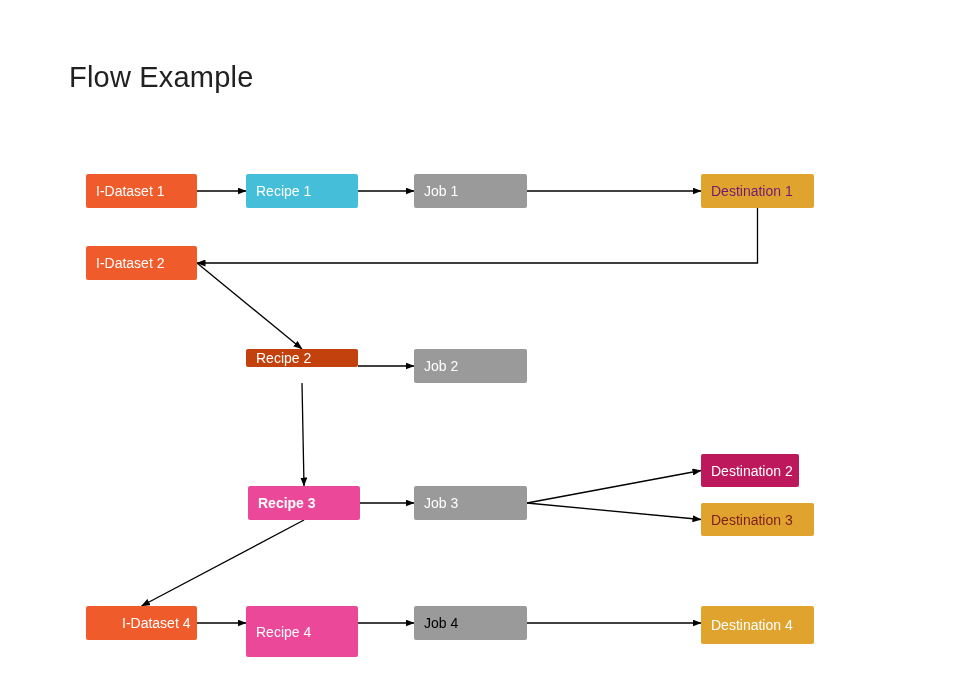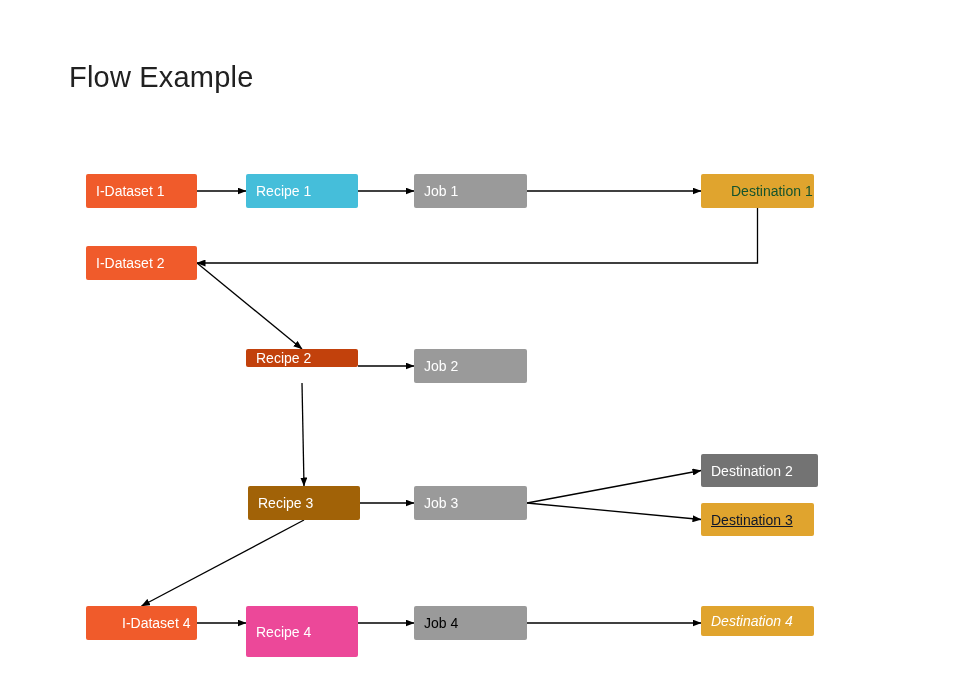--- a/index.html
+++ b/index.html
@@ -78,49 +78,49 @@
       <div class="node" style="left: 86px; top: 174px; width: 111px; height: 34px; background: rgb(240, 91, 43);">
         <span class="node-label" style="color: rgb(255, 255, 255);">I-Dataset 1</span>
       </div>
       <div class="node" style="left: 246px; top: 174px; width: 112px; height: 34px; background: rgb(69, 190, 218);">
         <span class="node-label" style="color: rgb(255, 255, 255);">Recipe 1</span>
       </div>
       <div class="node" style="left: 414px; top: 174px; width: 113px; height: 34px; background: rgb(154, 154, 154);">
         <span class="node-label" style="color: rgb(255, 255, 255);">Job 1</span>
       </div>
       <div class="node" style="left: 701px; top: 174px; width: 113px; height: 34px; background: rgb(224, 164, 46);">
-        <span class="node-label" style="color: #14532d; margin-left: 20px;">Destination 1</span>
+        <span class="node-label" style="color: #701a75;">Destination 1</span>
       </div>
       <div class="node" style="left: 86px; top: 246px; width: 111px; height: 34px; background: rgb(240, 91, 43);">
         <span class="node-label" style="color: rgb(255, 255, 255);">I-Dataset 2</span>
       </div>
       <div class="node" style="left: 246px; top: 349px; width: 112px; height: 18px; background: #c2410c;">
         <span class="node-label" style="color: rgb(255, 255, 255);">Recipe 2</span>
       </div>
       <div class="node" style="left: 414px; top: 349px; width: 113px; height: 34px; background: rgb(154, 154, 154);">
         <span class="node-label" style="color: rgb(255, 255, 255);">Job 2</span>
       </div>
-      <div class="node" style="left: 248px; top: 486px; width: 112px; height: 34px; background: #a16207;">
+      <div class="node" style="left: 248px; top: 486px; width: 112px; height: 34px; background: #ec4899; font-weight: bold;">
         <span class="node-label" style="color: rgb(255, 255, 255);">Recipe 3</span>
       </div>
       <div class="node" style="left: 414px; top: 486px; width: 113px; height: 34px; background: rgb(154, 154, 154);">
         <span class="node-label" style="color: rgb(255, 255, 255);">Job 3</span>
       </div>
-      <div class="node" style="left: 701px; top: 454px; width: 117px; height: 33px; background: #737373;">
+      <div class="node" style="left: 701px; top: 454px; width: 98px; height: 33px; background: #be185d;">
         <span class="node-label" style="color: rgb(255, 255, 255);">Destination 2</span>
       </div>
       <div class="node" style="left: 701px; top: 503px; width: 113px; height: 33px; background: rgb(224, 164, 46);">
-        <span class="node-label" style="color: #0f172a; text-decoration: underline;">Destination 3</span>
+        <span class="node-label" style="color: #7f1d1d;">Destination 3</span>
       </div>
       <div class="node" style="left: 86px; top: 606px; width: 111px; height: 34px; background: rgb(240, 91, 43); padding-left: 36px;">
         <span class="node-label" style="color: rgb(255, 255, 255);">I-Dataset 4</span>
       </div>
       <div class="node" style="left: 246px; top: 606px; width: 112px; height: 51px; background: #ec4899;">
         <span class="node-label" style="color: rgb(255, 255, 255);">Recipe 4</span>
       </div>
       <div class="node" style="left: 414px; top: 606px; width: 113px; height: 34px; background: rgb(154, 154, 154);">
         <span class="node-label" style="color: #000000;">Job 4</span>
       </div>
-      <div class="node" style="left: 701px; top: 606px; width: 113px; height: 30px; background: rgb(224, 164, 46); font-style: italic;">
+      <div class="node" style="left: 701px; top: 606px; width: 113px; height: 38px; background: rgb(224, 164, 46);">
         <span class="node-label" style="color: rgb(255, 255, 255);">Destination 4</span>
       </div>
     </div>
 </div>
 
 </body></html>

